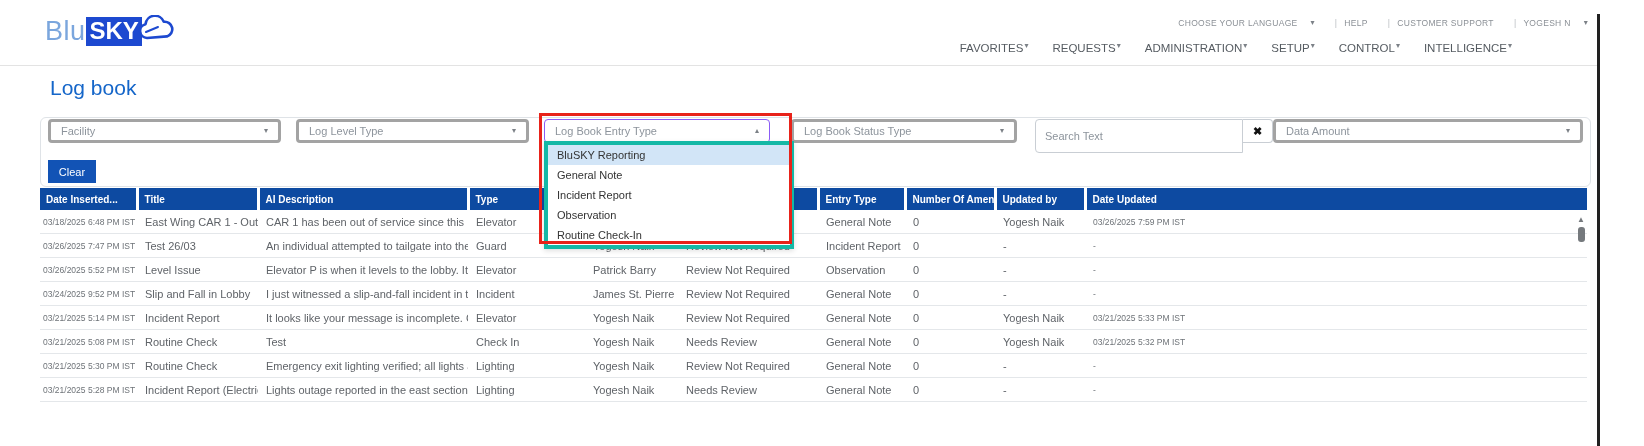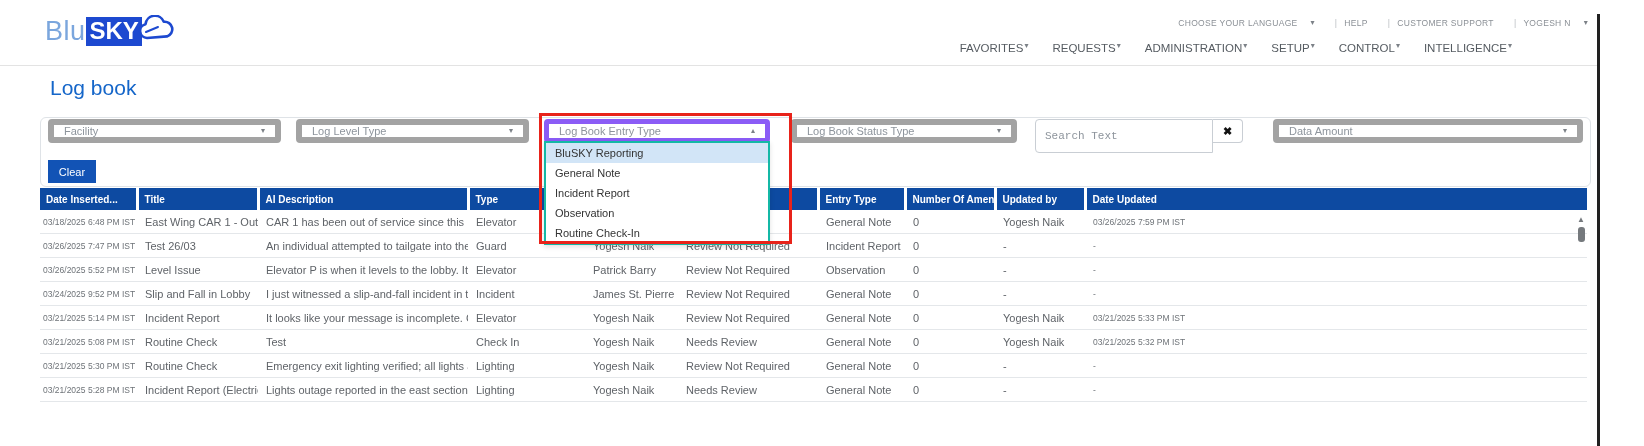--- a/index.html
+++ b/index.html
@@ -20,46 +20,46 @@
            font-size:11.5px;color:#555b61;}
   .mainnav .nitem{display:flex;gap:1px;cursor:pointer;}
   .hdr-divider{position:absolute;left:0;top:65px;width:1597px;height:1px;background:#e3e3e3;}
 
   
   .page-title{position:absolute;left:50px;top:76px;margin:0;font-size:21px;font-weight:400;color:#1566c9;}
 
   
   .filter-card{position:absolute;left:40px;top:117px;width:1551px;height:70px;
                border:1px solid #dfe3e7;border-radius:6px;background:#fff;box-sizing:border-box;}
-  .fselect,.finput{position:absolute;top:119px;height:24px;border:6px solid #a3a3a3;border-radius:4px;
+  .fselect,.finput{position:absolute;top:119px;height:24px;border:3px solid #a3a3a3;border-radius:4px;
            background:#fff;display:flex;align-items:center;padding:0 10px;font-size:11px;color:#8d949c;
            box-sizing:border-box;}
   .fselect .caret{margin-left:auto;}
   .f-facility{left:48px;width:233px;}
   .f-lbtype{left:296px;width:233px;}
   .f-status{left:791px;width:226px;}
   .f-data{left:1273px;width:310px;}
   .search-group{position:absolute;left:1035px;top:119px;display:flex;}
-  .search-input{width:178px;height:24px;border:1px solid #c9ced4;border-radius:4px 0 0 4px;
+  .search-input{width:208px;height:24px;border:1px solid #c9ced4;border-radius:4px 0 0 4px;
                 padding:16px 9px;font-size:11px;color:#333;box-sizing:border-box;outline:none;
-                font-family:Liberation Mono, monospace;}
+                font-family:Liberation Sans, sans-serif;}
   .search-input::placeholder{color:#8d949c;}
   .search-clear{width:30px;height:24px;border:1px solid #c9ced4;border-left:none;border-radius:0 4px 4px 0;
                 background:#fff;display:flex;align-items:center;justify-content:center;
                 font-size:11px;font-weight:bold;color:#111;cursor:pointer;box-sizing:border-box;}
   .clear-btn{position:absolute;left:48px;top:160px;width:48px;height:23px;background:#1253b5;color:#fff;
              border:none;border-radius:0;font-size:11px;cursor:pointer;font-family:"Liberation Sans",sans-serif;}
 
   
   .dd-select{position:absolute;left:544px;top:119px;width:226px;height:24px;z-index:30;
-             border:5px solid #8b5cf6;border-radius:4px;background:#fff;display:flex;align-items:center;
+             border:1px solid #8b5cf6;border-radius:4px;background:#fff;display:flex;align-items:center;
              padding:0 10px;font-size:11px;color:#8d949c;box-sizing:border-box;}
   .dd-select .caret{margin-left:auto;}
-  .dd-list{position:absolute;left:544px;top:141px;width:226px;z-index:30;background:#fff;
-           border:2px solid #14b8a6;box-shadow:0 2px 5px rgba(0,0,0,0.12);box-sizing:border-box;}
+  .dd-list{position:absolute;left:544px;top:141px;width:250px;z-index:30;background:#fff;
+           border:4px solid #14b8a6;box-shadow:0 2px 5px rgba(0,0,0,0.12);box-sizing:border-box;}
   .dd-option{height:20px;display:flex;align-items:center;padding:0 9px;font-size:11px;color:#333;cursor:pointer;}
   .dd-option.selected{background:#d2e5f7;}
   .annotation{position:absolute;left:539px;top:113px;width:253px;height:131px;z-index:40;
               border:3px solid #e8231a;box-sizing:border-box;pointer-events:none;}
 
   
   .table-wrap{position:absolute;left:40px;top:188px;width:1547px;}
   table{border-collapse:collapse;table-layout:fixed;width:1547px;}
   thead th{background:#0d4aa1;color:#fff;font-size:10px;font-weight:bold;height:22px;text-align:left;
            padding:0 6px;white-space:nowrap;overflow:hidden;border-left:3px double rgba(255,255,255,0.55);}

